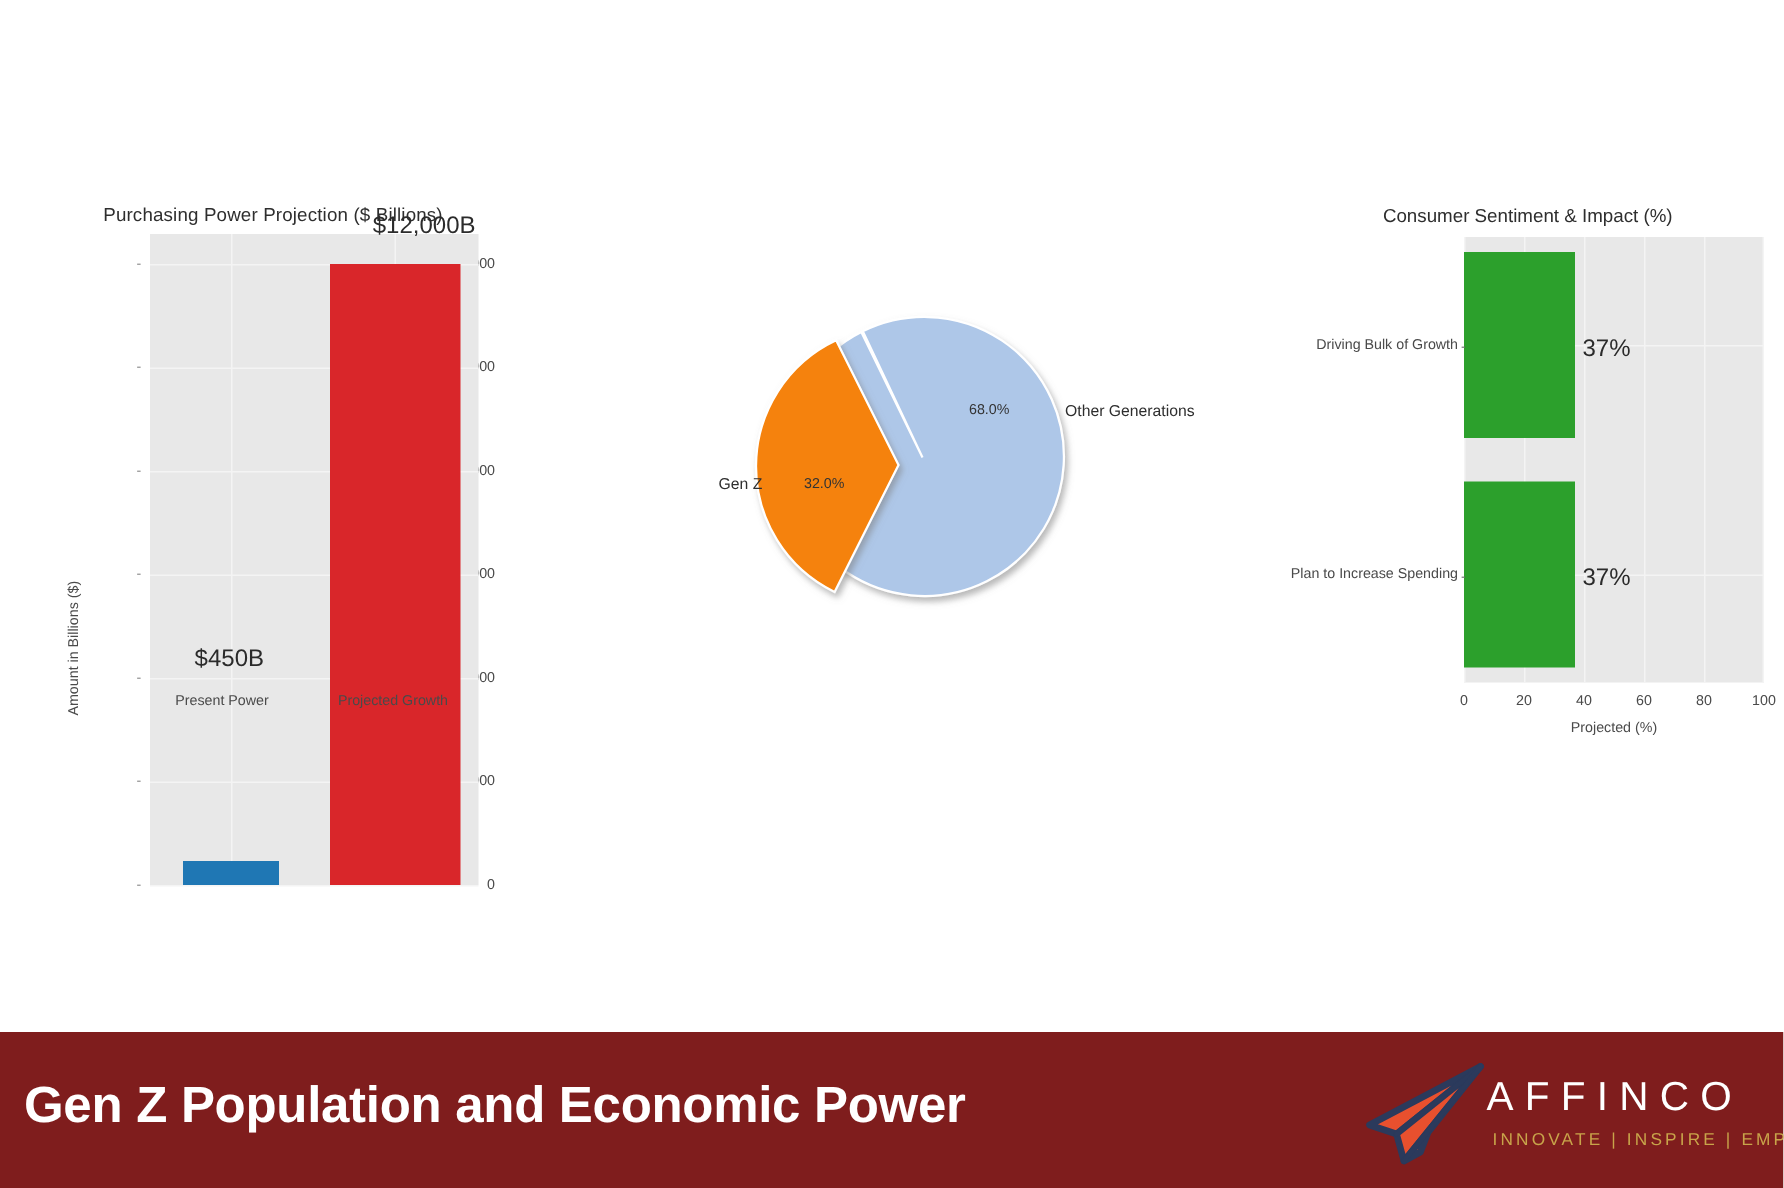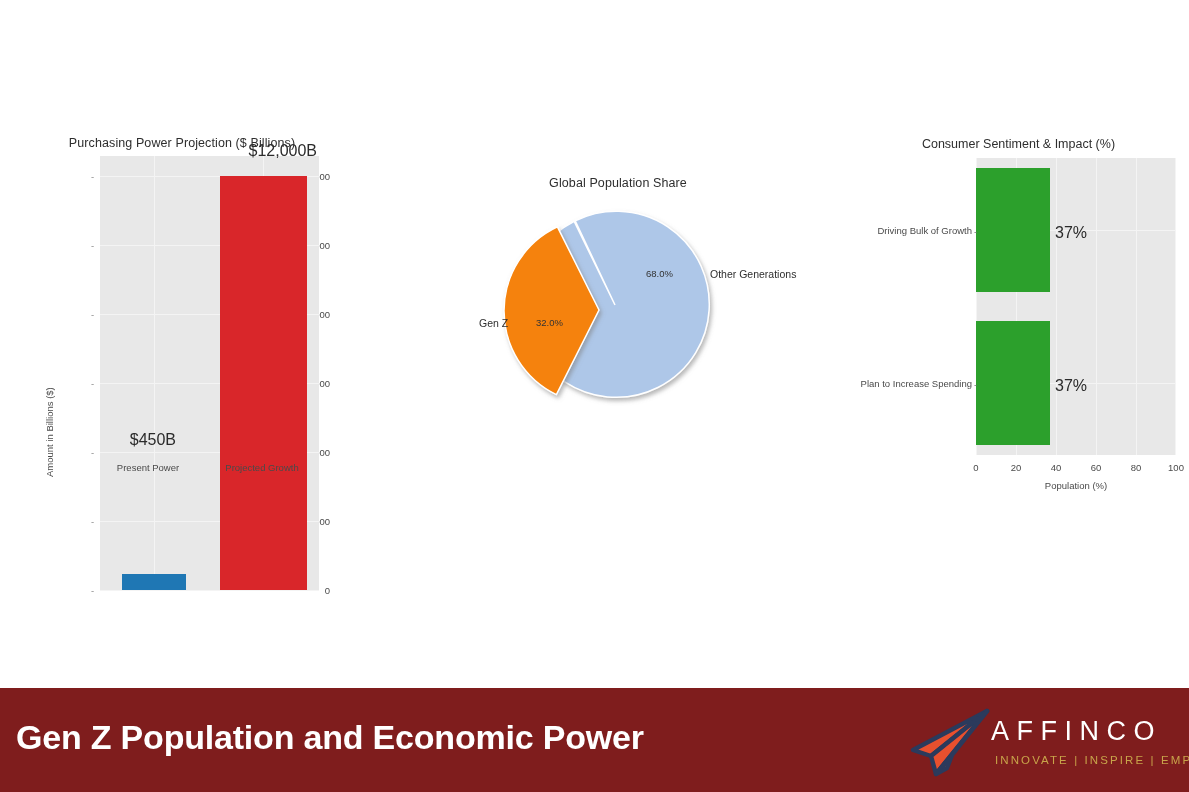--- a/index.html
+++ b/index.html
@@ -230,21 +230,20 @@
 
     <div class="bar-value" style="left:24px; top:299px; width:120px;">$450B</div>
     <div class="bar-value" style="left:143px; top:10px; width:142px;">$12,000B</div>
 
     <div class="xcat" style="left:62px; top:330px; width:108px;">Present Power</div>
     <div class="xcat" style="left:176px; top:330px; width:108px;">Projected Growth</div>
   </div>
 
   <div class="chart" id="chart-pie">
 
-    <div class="chart-title">Global Population Share</div>
 
     <div class="pie-wrap">
       <svg width="400" height="270" viewBox="0 0 400 270">
         <defs>
           <filter id="pieShadow" x="-30%" y="-30%" width="170%" height="170%">
             <feDropShadow dx="2" dy="3" stdDeviation="2.2" flood-color="#7d7d7d" flood-opacity="0.55"></feDropShadow>
           </filter>
         </defs>
 
         <g filter="url(#pieShadow)">
@@ -294,21 +293,21 @@
     <div class="bar-value" style="left:236px; top:92px;">37%</div>
     <div class="bar-value" style="left:236px; top:245px;">37%</div>
 
     <div class="xtick3" style="left:157px; top:330px;">0</div>
     <div class="xtick3" style="left:197px; top:330px;">20</div>
     <div class="xtick3" style="left:237px; top:330px;">40</div>
     <div class="xtick3" style="left:277px; top:330px;">60</div>
     <div class="xtick3" style="left:317px; top:330px;">80</div>
     <div class="xtick3" style="left:357px; top:330px;">100</div>
 
-    <div class="axis-label" style="left:207px; top:348px; width:100px; text-align:center;">Population (%)</div>
+    <div class="axis-label" style="left:207px; top:348px; width:100px; text-align:center;">Projected (%)</div>
   </div>
 
   <div id="footer-banner">
     <div id="footer-title">Gen Z Population and Economic Power</div>
 
     <div id="logo-block">
       <svg id="logo-mark" viewBox="0 0 90 72">
 
         <g stroke="#2B3A5C" stroke-width="4.4" stroke-linejoin="round" stroke-linecap="round" fill="#E8502E">
           <path d="M84 5 L10 44 L28 50 Z"></path>

